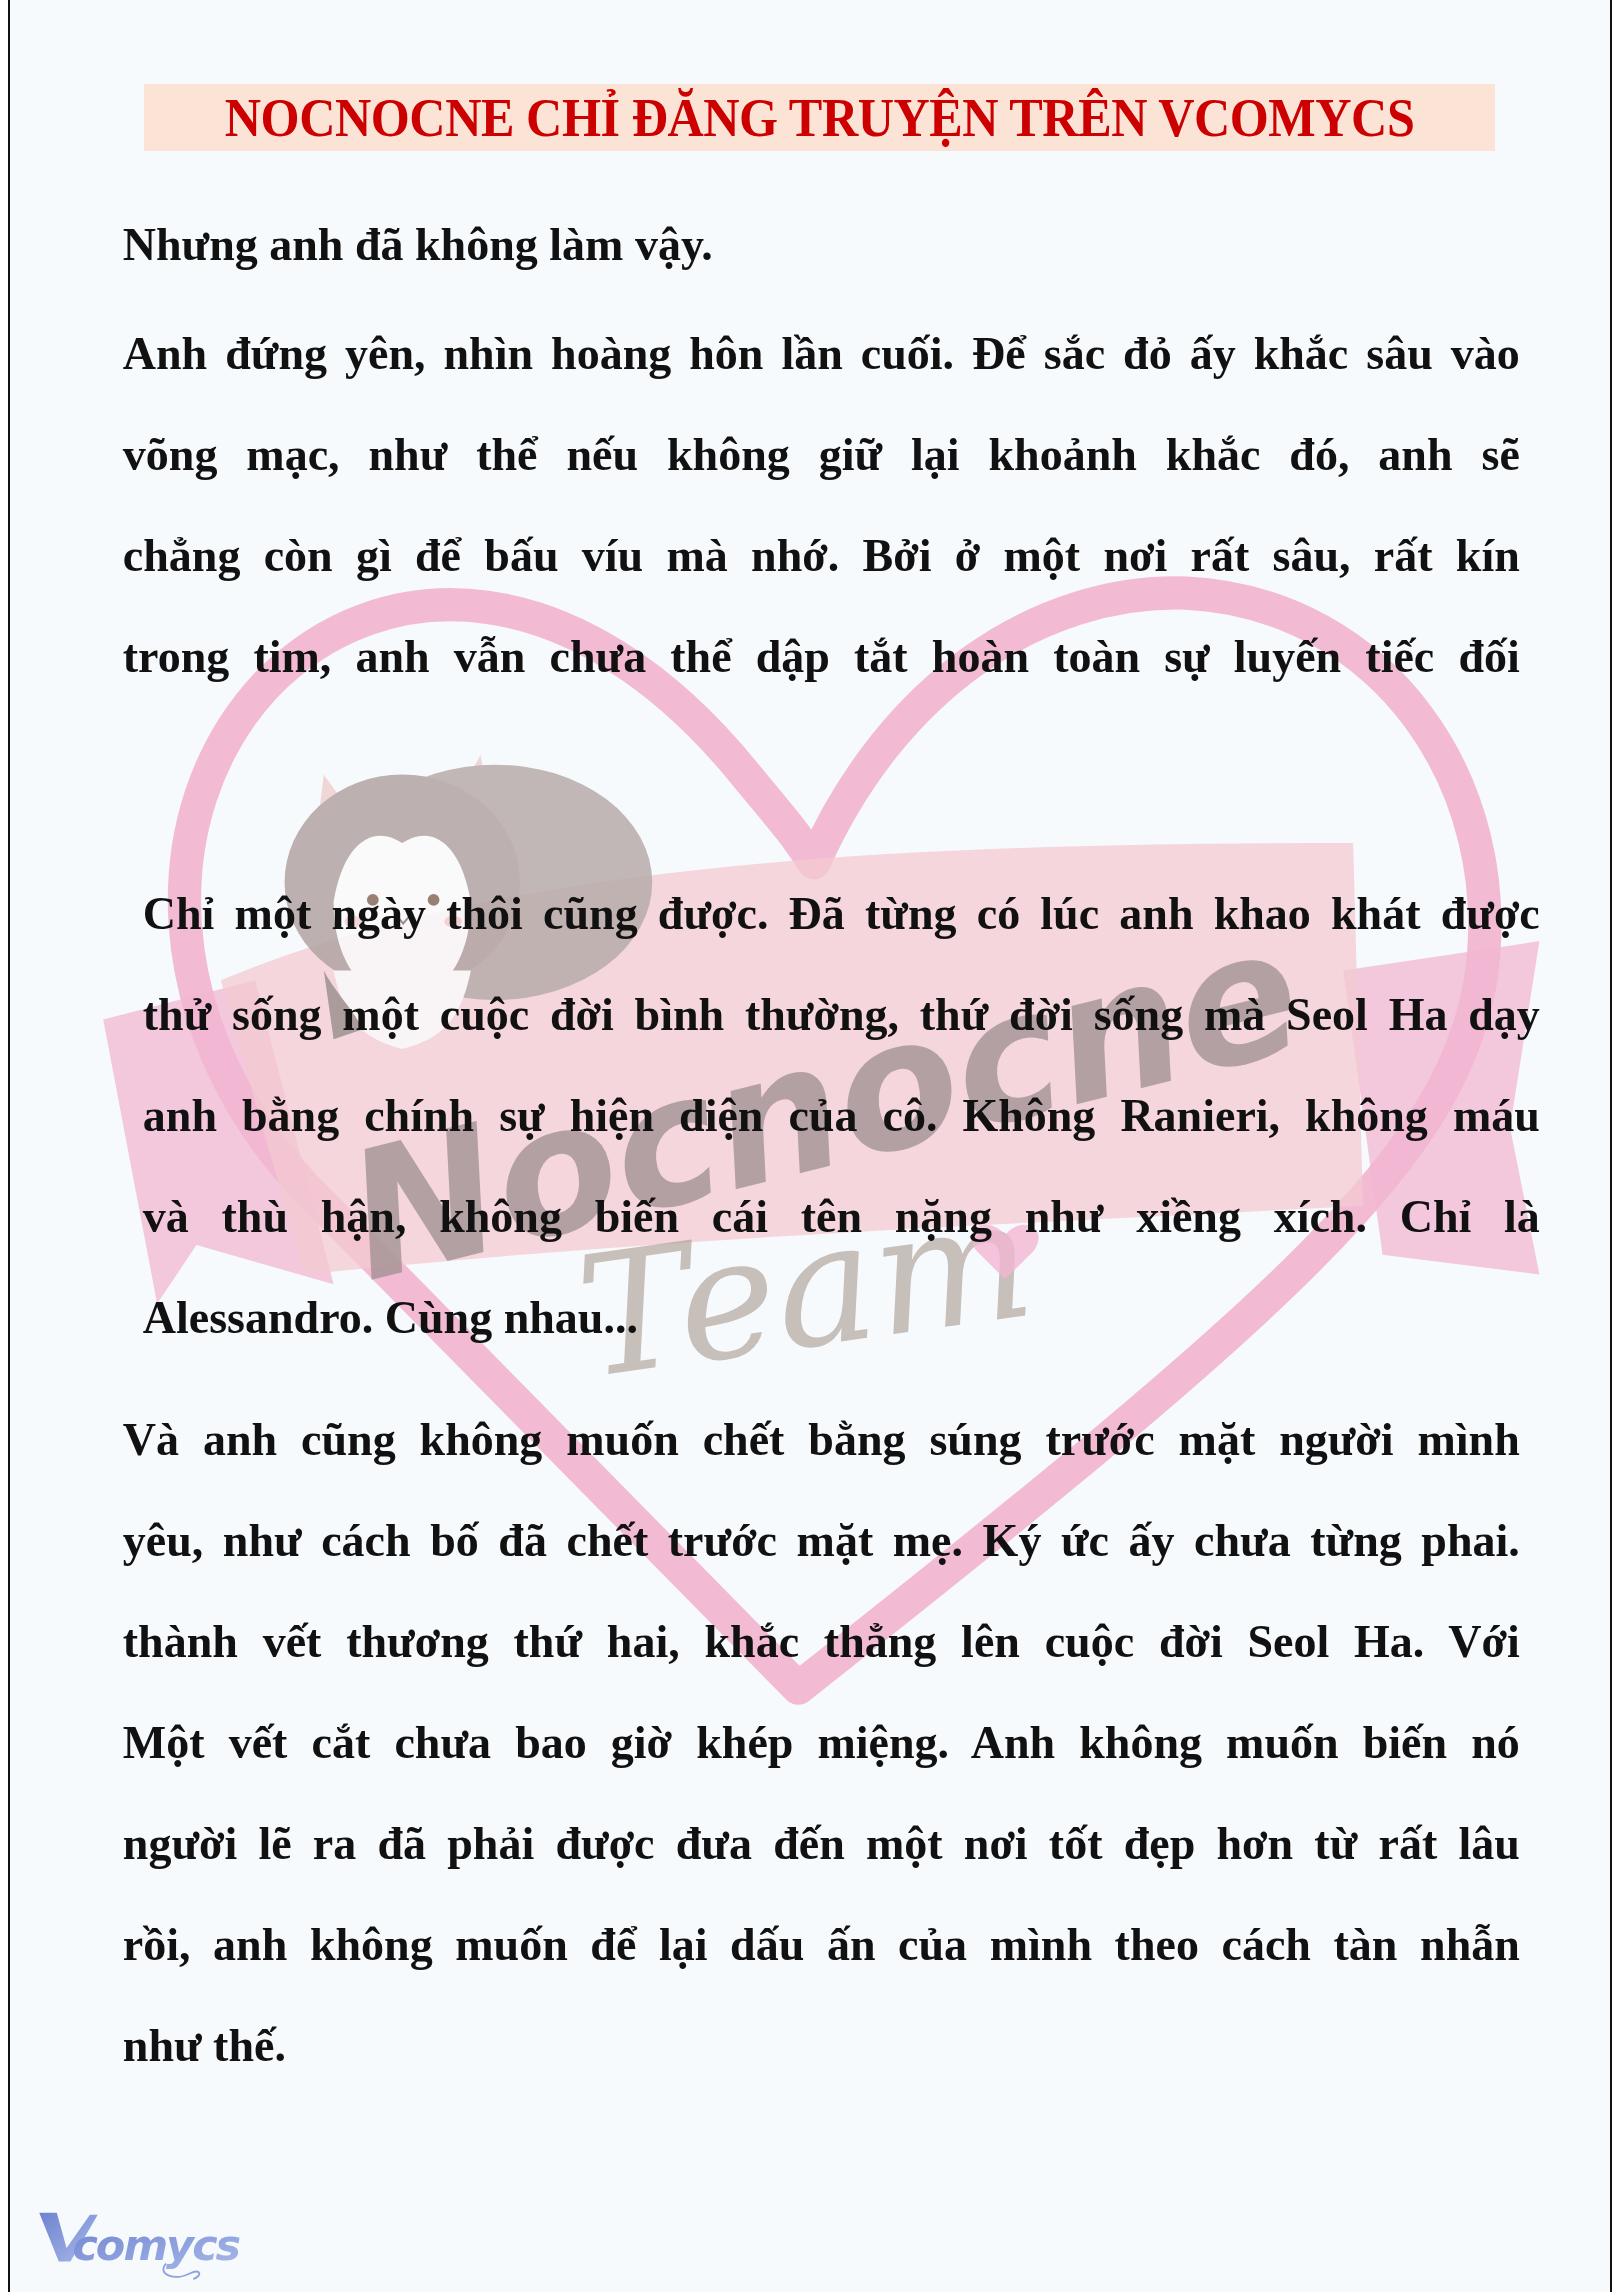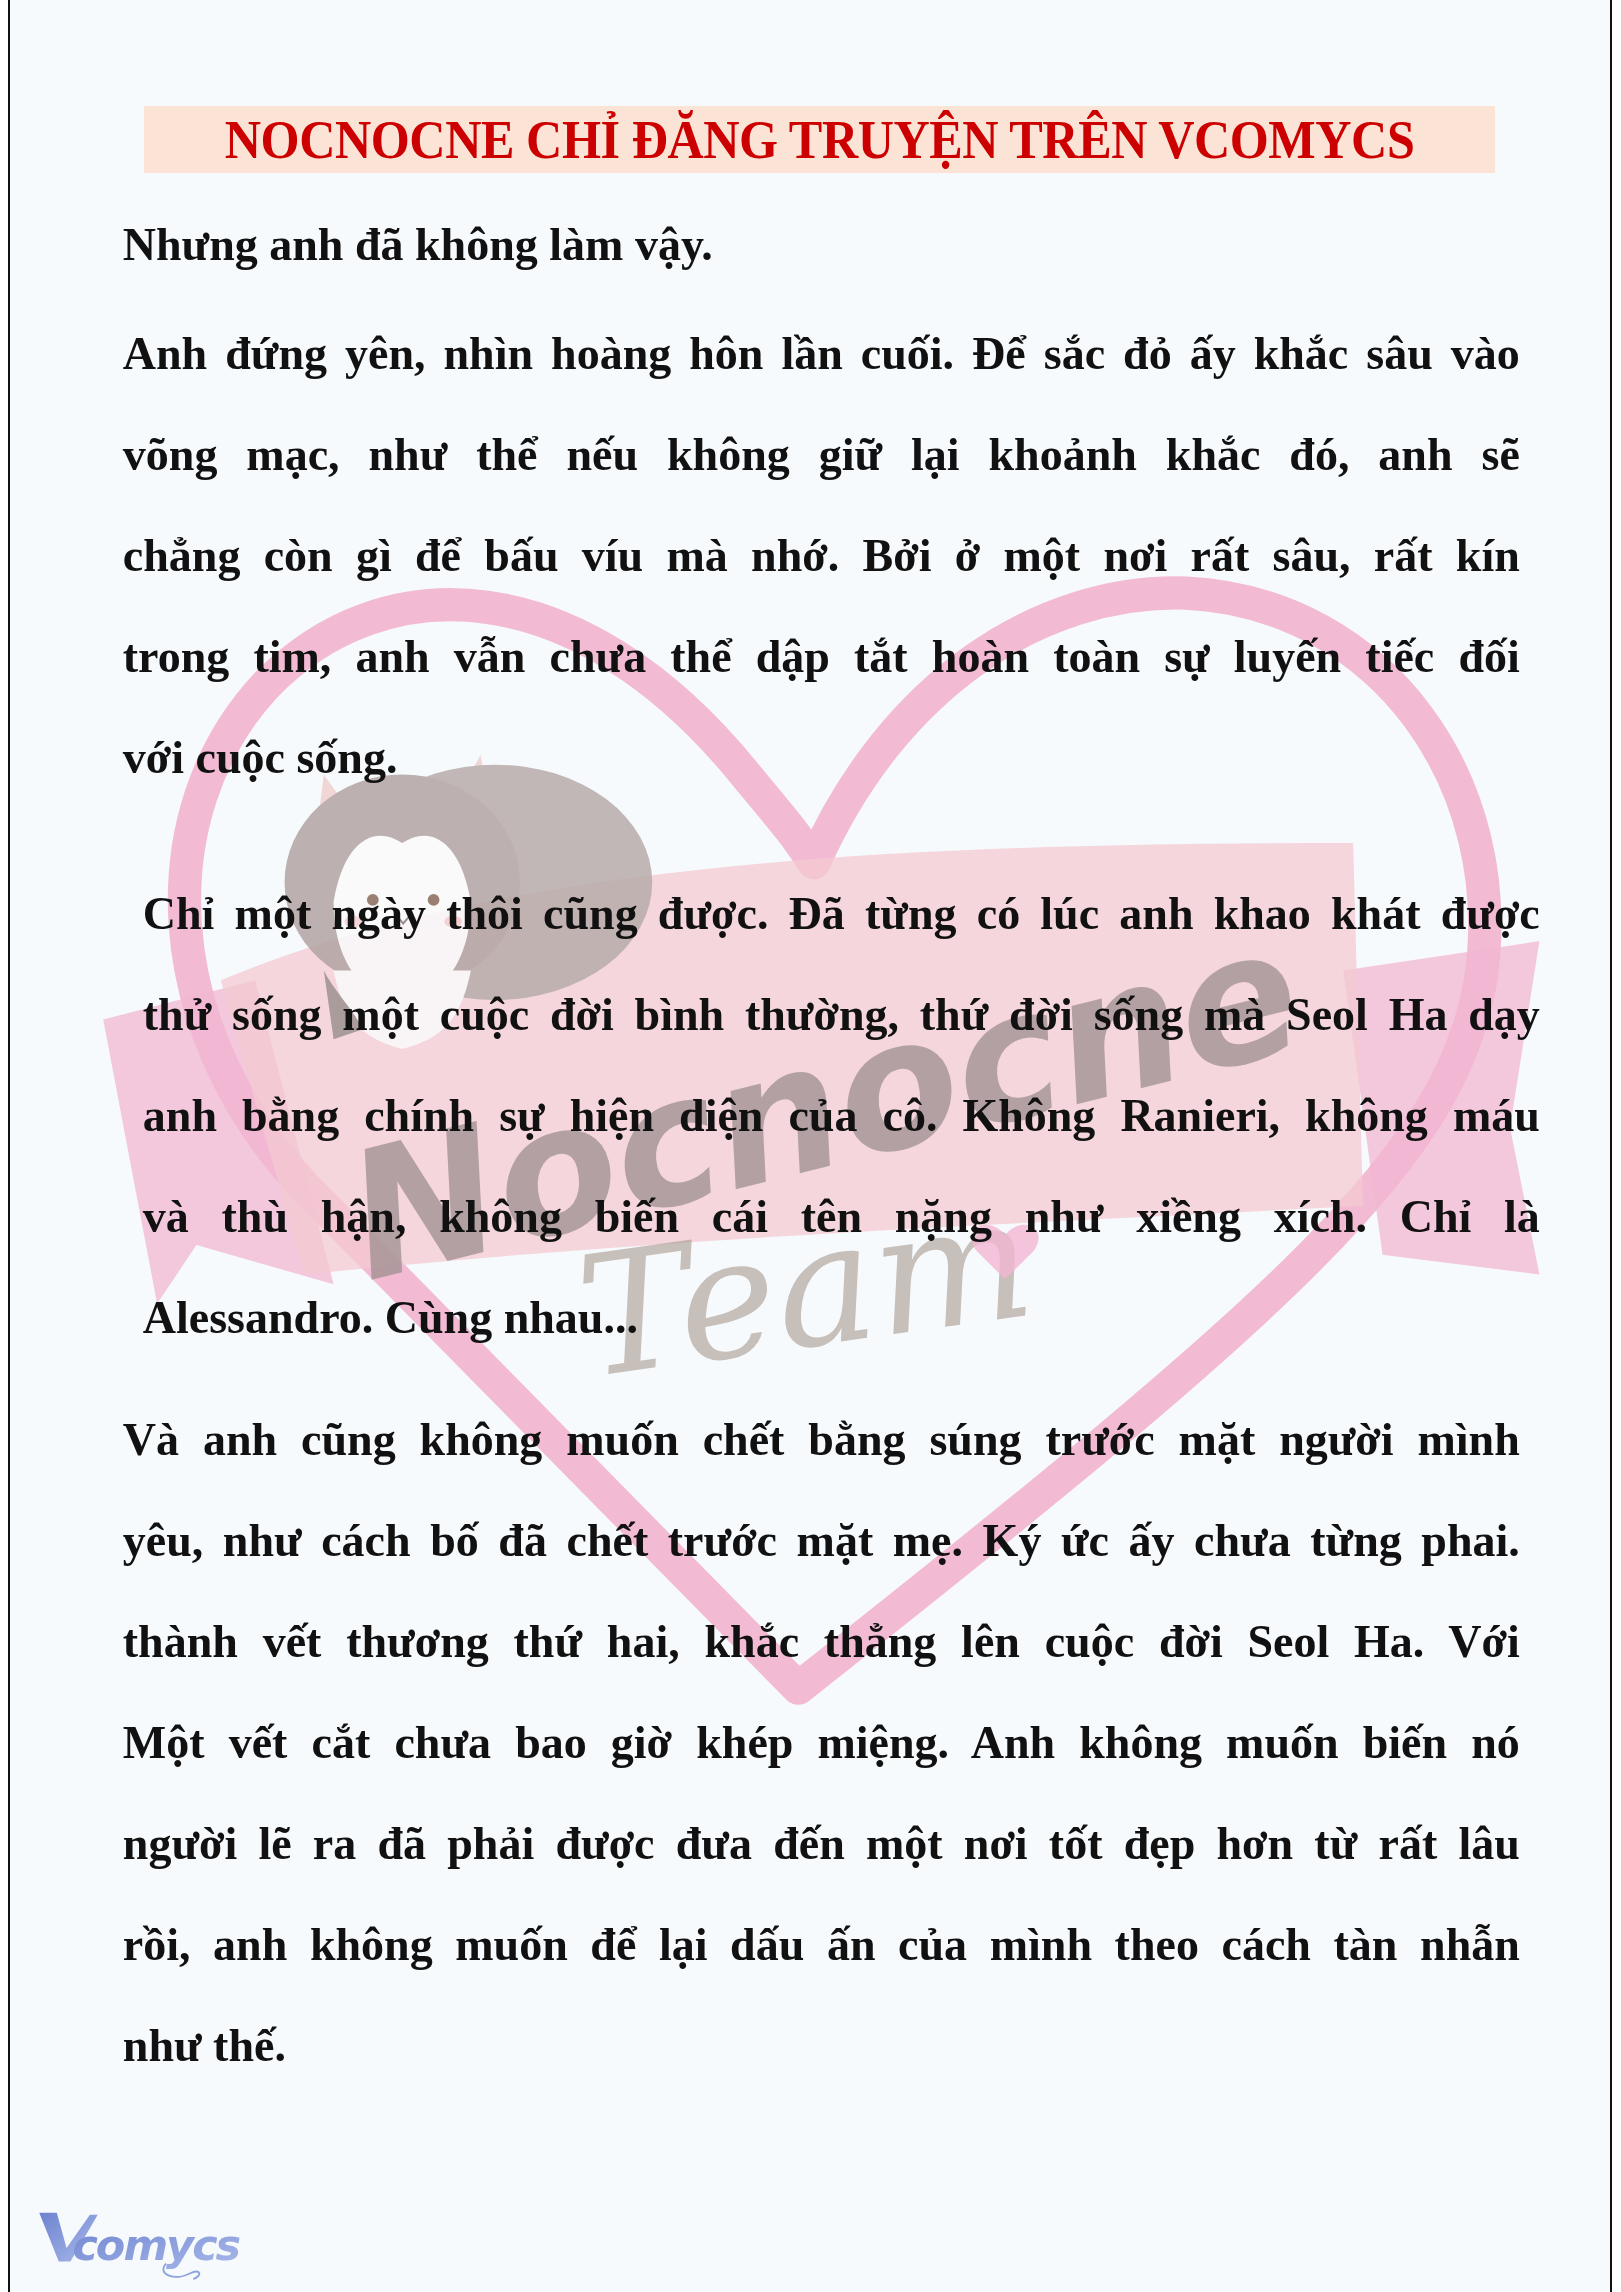--- a/index.html
+++ b/index.html
@@ -30,21 +30,21 @@
       left: 0;
       top: 0;
       width: 1604px;
       height: 2293px;
       pointer-events: none;
       z-index: 1;
     }
     .title-banner {
       position: absolute;
       left: 134px;
-      top: 106px;
+      top: 84px;
       width: 1351px;
       height: 67px;
       background: #fbe4d6;
       z-index: 2;
       display: flex;
       align-items: center;
       justify-content: center;
     }
     .title-text {
       font-family: "Liberation Serif", "DejaVu Serif", serif;
@@ -143,21 +143,20 @@
 
     <div class="para" style="position:absolute; top:0; width:1397px;">
       <span class="line last">Nhưng anh đã không làm vậy.</span>
     </div>
 
     <div class="para" style="position:absolute; top:109px; width:1397px;">
       <span class="line">Anh đứng yên, nhìn hoàng hôn lần cuối. Để sắc đỏ ấy khắc sâu vào</span>
       <span class="line">võng mạc, như thể nếu không giữ lại khoảnh khắc đó, anh sẽ</span>
       <span class="line">chẳng còn gì để bấu víu mà nhớ. Bởi ở một nơi rất sâu, rất kín</span>
       <span class="line">trong tim, anh vẫn chưa thể dập tắt hoàn toàn sự luyến tiếc đối</span>
-      <span class="line last">với cuộc sống.</span>
     </div>
 
     <div class="para" style="position:absolute; top:669px; width:1397px;margin-left:20px;">
       <span class="line">Chỉ một ngày thôi cũng được. Đã từng có lúc anh khao khát được</span>
       <span class="line">thử sống một cuộc đời bình thường, thứ đời sống mà Seol Ha dạy</span>
       <span class="line">anh bằng chính sự hiện diện của cô. Không Ranieri, không máu</span>
       <span class="line">và thù hận, không biến cái tên nặng như xiềng xích. Chỉ là</span>
       <span class="line last">Alessandro. Cùng nhau...</span>
     </div>
 

